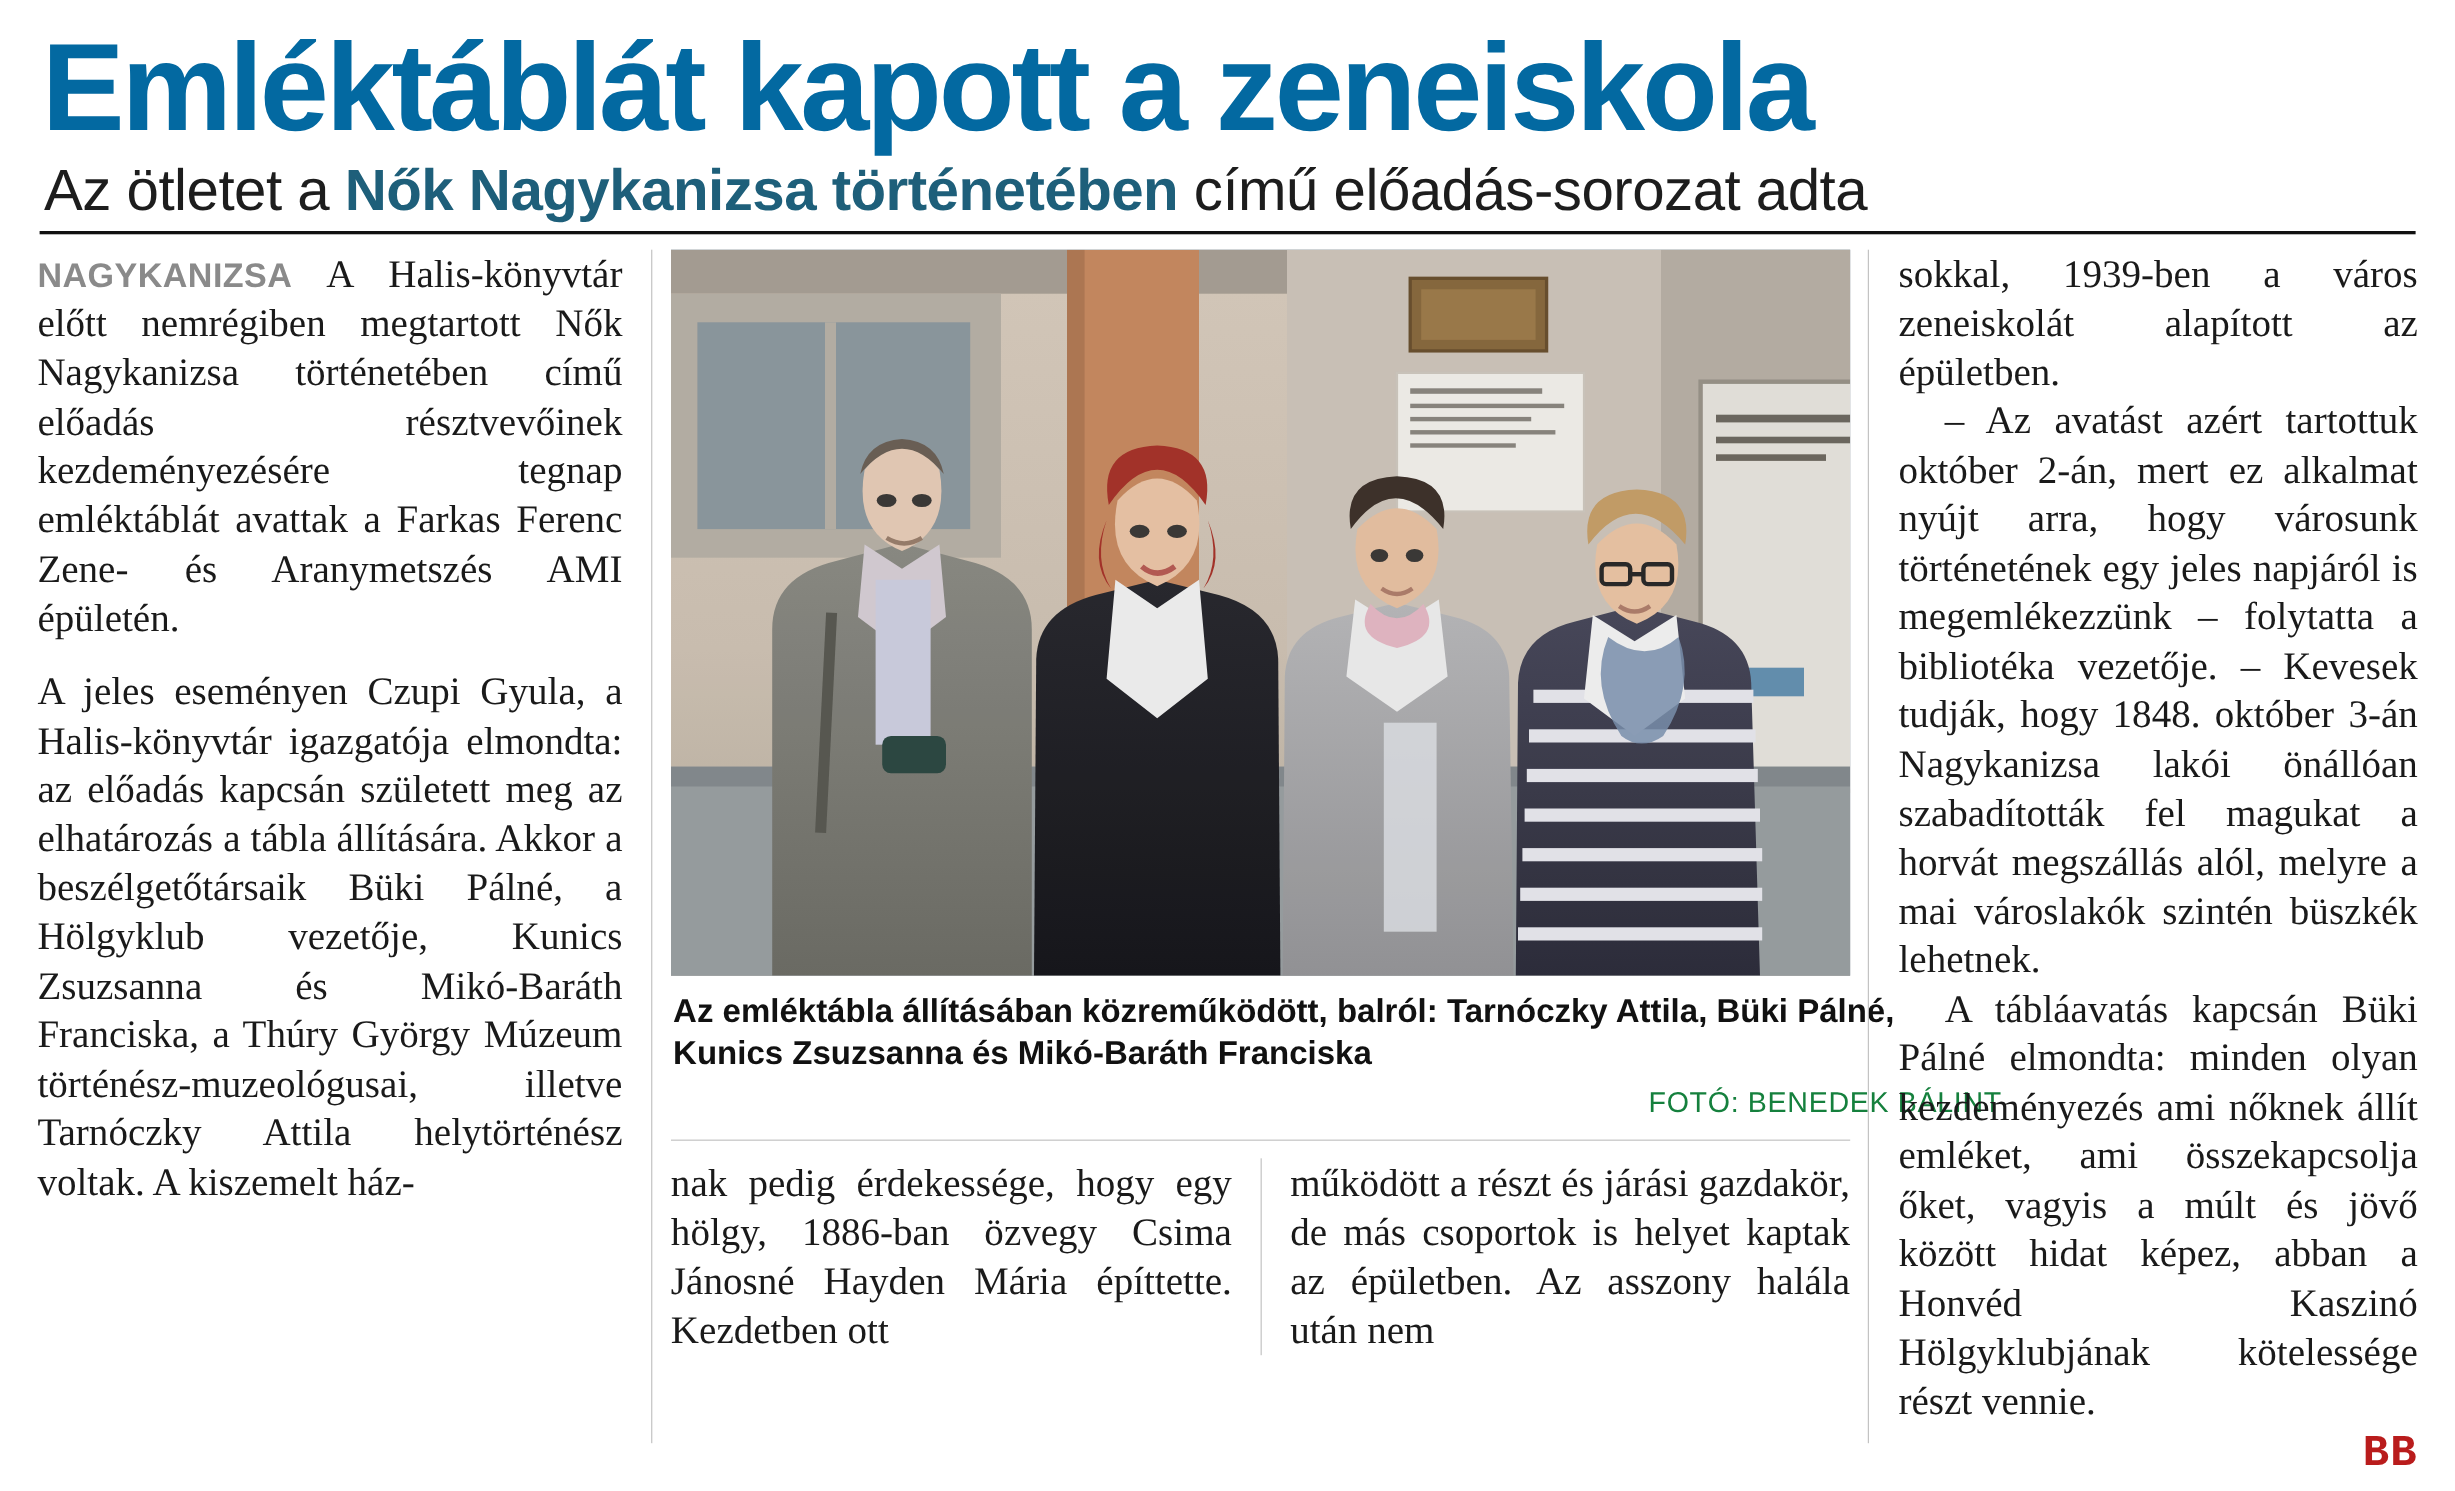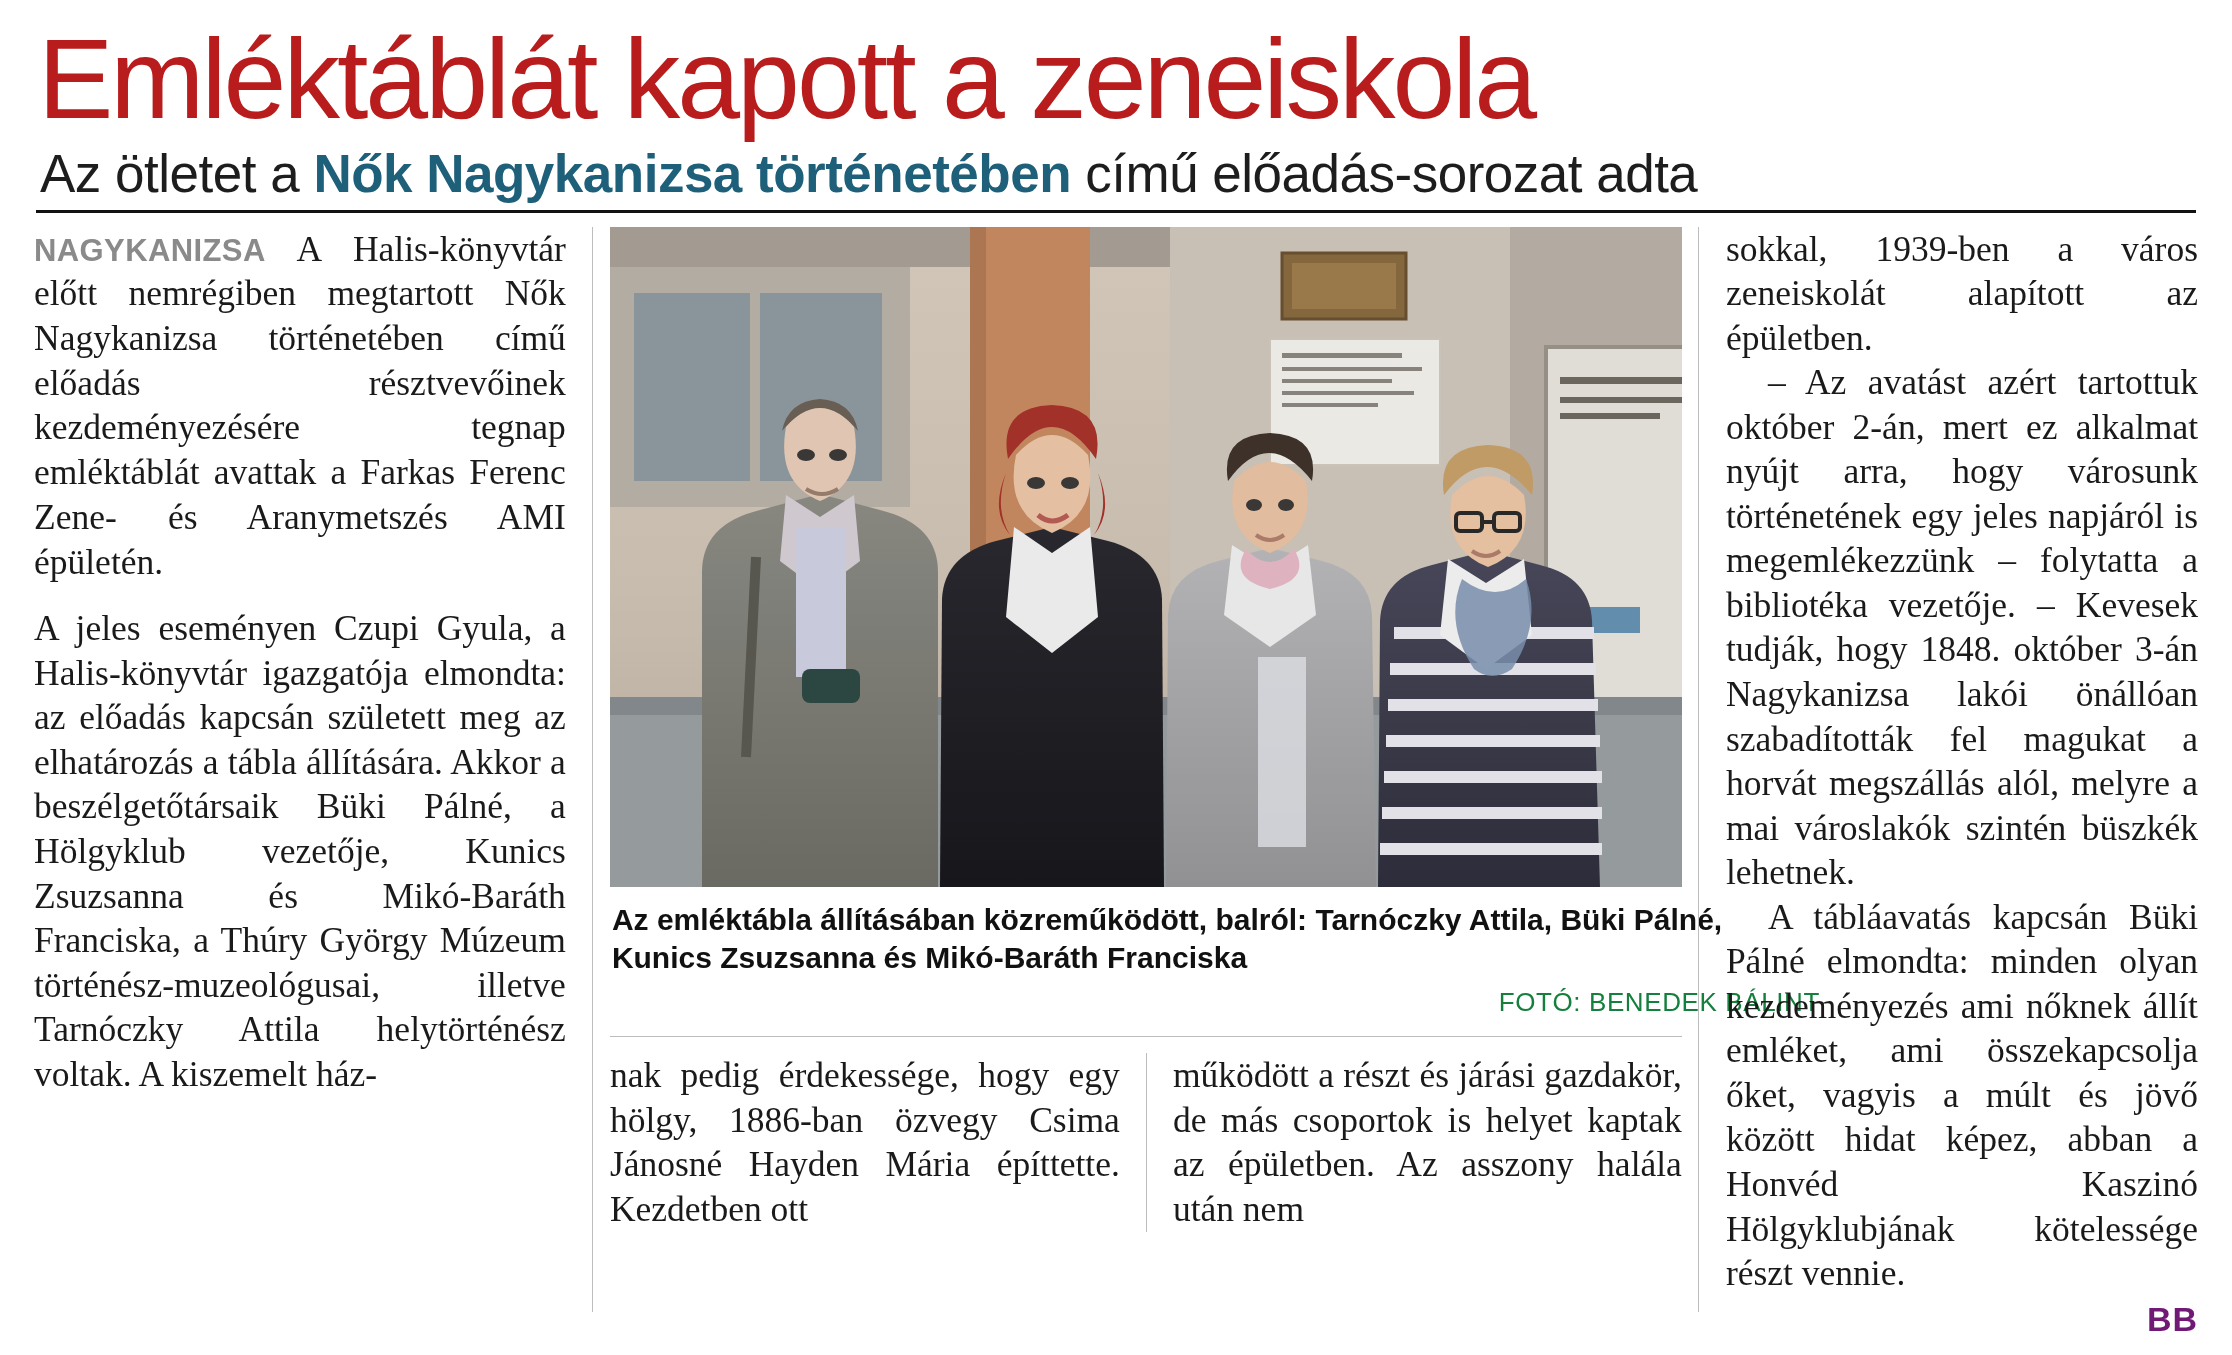--- a/index.html
+++ b/index.html
@@ -18,25 +18,25 @@
     position: relative;
     width: 2232px;
     height: 1355px;
     box-sizing: border-box;
     padding: 22px 34px 0 34px;
   }
 
   
   .headline {
     font-family: "Liberation Sans", sans-serif;
-    font-weight: normal;
+    font-weight: bold;
     font-size: 113px;
     line-height: 1.02;
     letter-spacing: -3px;
-    color: #b91c1c;
+    color: #0369a1;
     margin: 0 0 4px 4px;
     white-space: nowrap;
   }
   .subhead {
     font-family: "Liberation Sans", sans-serif;
     font-size: 53px;
     line-height: 1.1;
     color: #1d1d1d;
     margin: 8px 0 6px 6px;
     white-space: nowrap;
@@ -135,24 +135,24 @@
   }
   .subcols {
     display: flex;
     gap: 0;
   }
   .subcol { width: 536px; box-sizing: border-box; }
   .subcol-a { padding-right: 26px; }
   .subcol-b { padding-left: 26px; border-left: 1px solid #bdbdbd; }
 
   .initials {
-    font-family: Liberation Sans, sans-serif;
-    font-weight: bold;
-    font-size: 34px;
-    color: #701a75;
+    font-family: Liberation Mono, monospace;
+    font-weight: bold;
+    font-size: 40px;
+    color: #b91c1c;
     float: right;
     letter-spacing: 1px;
     margin-top: 4px;
   }
 </style>
 </head>
 <body>
 
 <div class="page">
 

